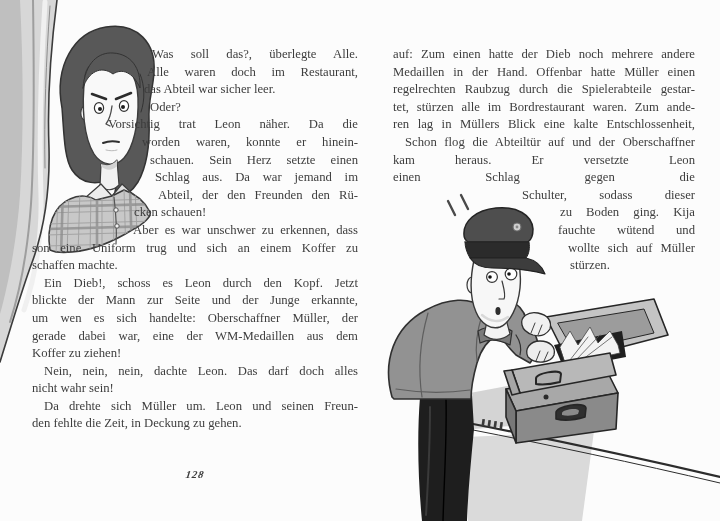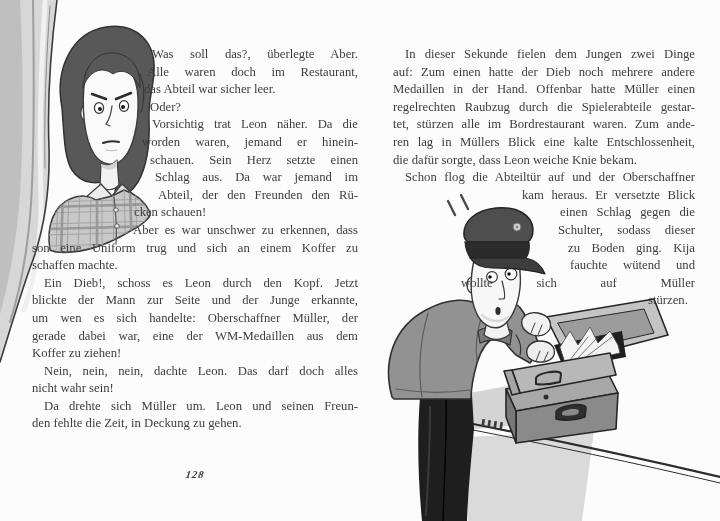--- a/index.html
+++ b/index.html
@@ -18,21 +18,21 @@
   .ln{height:17.6px;overflow:hidden;text-align:justify;text-align-last:justify;white-space:normal;}
   .ln.pe{text-align-last:left;}
   .lp .ln.ps{text-indent:12px;}
   .lp .ln:nth-child(-n+11).ps{text-indent:0;}
   .rp .ln.ps{text-indent:12px;}
   
   .lp .ln:nth-child(1){margin-left:120px;}
   .lp .ln:nth-child(2){margin-left:115px;}
   .lp .ln:nth-child(3){margin-left:112px;}
   .lp .ln:nth-child(4){margin-left:118px;}
-  .lp .ln:nth-child(5){margin-left:120px;}
+  .lp .ln:nth-child(5){margin-left:76px;}
   .lp .ln:nth-child(6){margin-left:110px;}
   .lp .ln:nth-child(7){margin-left:118px;}
   .lp .ln:nth-child(8){margin-left:123px;}
   .lp .ln:nth-child(9){margin-left:126px;}
   .lp .ln:nth-child(10){margin-left:102px;}
   .lp .ln:nth-child(11){margin-left:101px;}
   
   .rp .ln:nth-child(9){margin-left:129px;}
   .rp .ln:nth-child(10){margin-left:167px;}
   .rp .ln:nth-child(11){margin-left:165px;}
@@ -224,53 +224,51 @@
       <path d="M166,176 L170,166 M174,176 L178,167" stroke="#2e2e2e" stroke-width="0.9" fill="none"></path>
     </g>
 
     <g stroke="#4a4a4a" stroke-width="2.4" fill="none">
       <path d="M78,16 L85,30"></path>
       <path d="M91,10 L98,24"></path>
     </g>
   </svg>
 
   <div class="text lp">
-      <div class="ln ps">Was soll das?, überlegte Aber.</div>
+      <div class="ln ps">Was soll das?, überlegte Alle.</div>
       <div class="ln">Alle waren doch im Restaurant,</div>
       <div class="ln pe">das Abteil war sicher leer.</div>
       <div class="ln ps pe">Oder?</div>
       <div class="ln ps">Vorsichtig trat Leon näher. Da die</div>
-      <div class="ln">worden waren, jemand er hinein-</div>
+      <div class="ln">worden waren, konnte er hinein-</div>
       <div class="ln">schauen. Sein Herz setzte einen</div>
       <div class="ln">Schlag aus. Da war jemand im</div>
       <div class="ln">Abteil, der den Freunden den Rü-</div>
       <div class="ln pe">cken schauen!</div>
       <div class="ln ps">Aber es war unschwer zu erkennen, dass diese Per-</div>
       <div class="ln">son eine Uniform trug und sich an einem Koffer zu</div>
       <div class="ln pe">schaffen machte.</div>
       <div class="ln ps">Ein Dieb!, schoss es Leon durch den Kopf. Jetzt</div>
       <div class="ln">blickte der Mann zur Seite und der Junge erkannte,</div>
       <div class="ln">um wen es sich handelte: Oberschaffner Müller, der</div>
       <div class="ln">gerade dabei war, eine der WM-Medaillen aus dem</div>
       <div class="ln pe">Koffer zu ziehen!</div>
       <div class="ln ps">Nein, nein, nein, dachte Leon. Das darf doch alles</div>
       <div class="ln pe">nicht wahr sein!</div>
       <div class="ln ps">Da drehte sich Müller um. Leon und seinen Freun-</div>
       <div class="ln pe">den fehlte die Zeit, in Deckung zu gehen.</div>
     </div>
   <div class="text rp">
-      <div class="ln ps">In dieser Sekunde fielen dem Jungen zwei Dinge</div>
       <div class="ln">auf: Zum einen hatte der Dieb noch mehrere andere</div>
       <div class="ln">Medaillen in der Hand. Offenbar hatte Müller einen</div>
       <div class="ln">regelrechten Raubzug durch die Spielerabteile gestar-</div>
       <div class="ln">tet, stürzen alle im Bordrestaurant waren. Zum ande-</div>
       <div class="ln">ren lag in Müllers Blick eine kalte Entschlossenheit,</div>
-      <div class="ln pe">die dafür sorgte, dass Leon weiche Knie bekam.</div>
       <div class="ln ps">Schon flog die Abteiltür auf und der Oberschaffner</div>
-      <div class="ln">kam heraus. Er versetzte Blick</div>
+      <div class="ln">kam heraus. Er versetzte Leon</div>
       <div class="ln">einen Schlag gegen die</div>
       <div class="ln">Schulter, sodass dieser</div>
       <div class="ln">zu Boden ging. Kija</div>
       <div class="ln">fauchte wütend und</div>
       <div class="ln">wollte sich auf Müller</div>
       <div class="ln pe">stürzen.</div>
     </div>
 
   <div class="pagenum">128</div>
 

